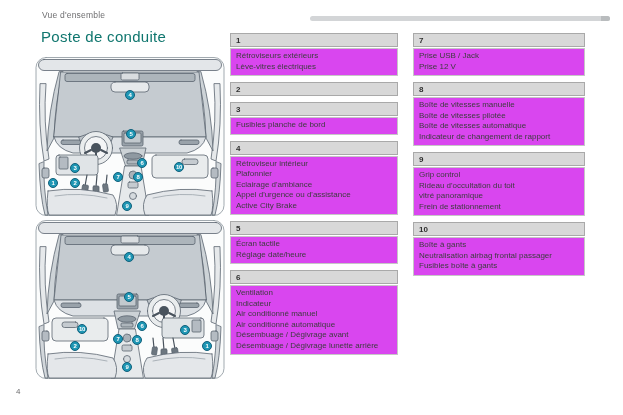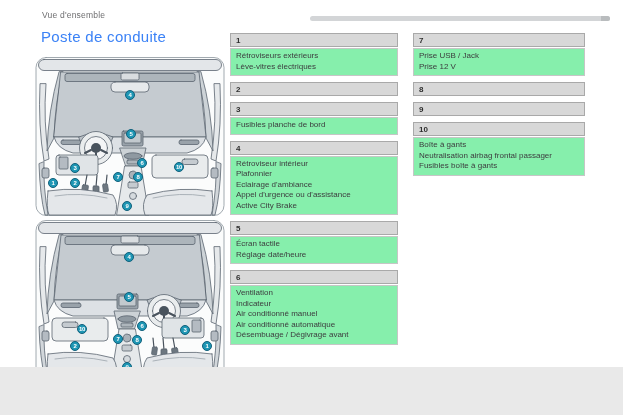--- a/index.html
+++ b/index.html
@@ -1,38 +1,38 @@
 <!DOCTYPE html>
 <html><head>
 <meta charset="utf-8">
 <style>
   html,body{margin:0;padding:0;background:#e9e9e9;}
   .page{
     position:relative;
-    width:623px;height:367px;
+    width:623px;height:415px;
     background:#ffffff;
     font-family:"Liberation Sans",sans-serif;
     overflow:hidden;
     margin:0 auto;
   }
   .running-head{
     position:absolute;left:42px;top:10px;
     font-size:8.5px;color:#6e6e70;letter-spacing:.2px;
   }
   .chapter-bar{
     position:absolute;left:310px;top:16px;width:300px;height:5px;
     background:#d3d5d7;border-radius:3px;
   }
   .chapter-bar .bar-cap{
     position:absolute;right:0;top:0;width:9px;height:5px;
     background:#b9bcbe;border-radius:0 3px 3px 0;
   }
   .page-title{
     position:absolute;left:41px;top:28px;
-    font-size:15px;color:#3b82f6;letter-spacing:.3px;
+    font-size:15px;color:#0f766e;letter-spacing:.3px;
   }
   .page-number{
     position:absolute;left:16px;top:387px;
     font-size:8px;color:#6e6e70;
   }
   .diagram{
     position:absolute;width:190px;height:161px;left:35px;
   }
   .diagram svg{position:absolute;left:0;top:0;width:190px;height:161px;}
   #diagram-1{top:56px;}
@@ -50,21 +50,21 @@
   .legend-col{position:absolute;top:33px;}
   #legend-col-1{left:230px;width:168px;}
   #legend-col-2{left:413px;width:172px;}
   .legend-box{margin-bottom:6px;}
   .legend-num{
     background:#d8d8d8;border:1px solid #a9a9a9;
     font-size:8px;font-weight:bold;color:#2e2e2e;
     padding:2px 5px 1px 5px;line-height:9px;
   }
   .legend-body{
-    background:#86efac;border:1px solid #c6c6c6;margin-top:1px;
+    background:#d946ef;border:1px solid #c6c6c6;margin-top:1px;
     font-size:8px;color:#3c3c3e;
     padding:2px 5px 3px 5px;line-height:10.5px;
   }
   .hidden-defs{position:absolute;width:0;height:0;overflow:hidden;}
 </style>
 </head>
 <body>
 
 <svg class="hidden-defs" aria-hidden="true">
   <defs>
@@ -193,36 +193,49 @@
         </div>
       </div>
       <div class="legend-box">
         <div class="legend-num">6</div>
         <div class="legend-body">
           <div>Ventilation</div>
           <div>Indicateur</div>
           <div>Air conditionné manuel</div>
           <div>Air conditionné automatique</div>
           <div>Désembuage / Dégivrage avant</div>
+          <div>Désembuage / Dégivrage lunette arrière</div>
         </div>
       </div>
     </div>
   <div class="legend-col" id="legend-col-2">
       <div class="legend-box">
         <div class="legend-num">7</div>
         <div class="legend-body">
           <div>Prise USB / Jack</div>
           <div>Prise 12 V</div>
         </div>
       </div>
       <div class="legend-box">
         <div class="legend-num">8</div>
+        <div class="legend-body">
+          <div>Boîte de vitesses manuelle</div>
+          <div>Boîte de vitesses pilotée</div>
+          <div>Boîte de vitesses automatique</div>
+          <div>Indicateur de changement de rapport</div>
+        </div>
       </div>
       <div class="legend-box">
         <div class="legend-num">9</div>
+        <div class="legend-body">
+          <div>Grip control</div>
+          <div>Rideau d'occultation du toit</div>
+          <div>vitré panoramique</div>
+          <div>Frein de stationnement</div>
+        </div>
       </div>
       <div class="legend-box">
         <div class="legend-num">10</div>
         <div class="legend-body">
           <div>Boîte à gants</div>
           <div>Neutralisation airbag frontal passager</div>
           <div>Fusibles boîte à gants</div>
         </div>
       </div>
     </div>

